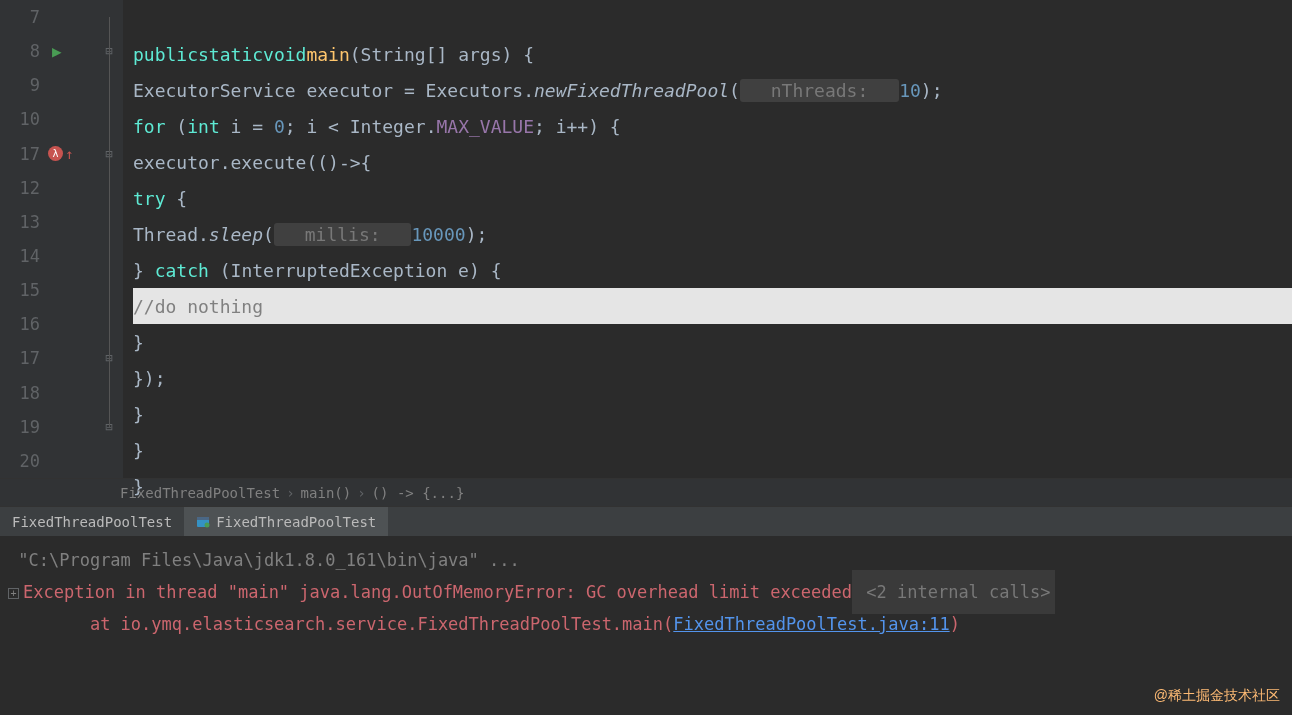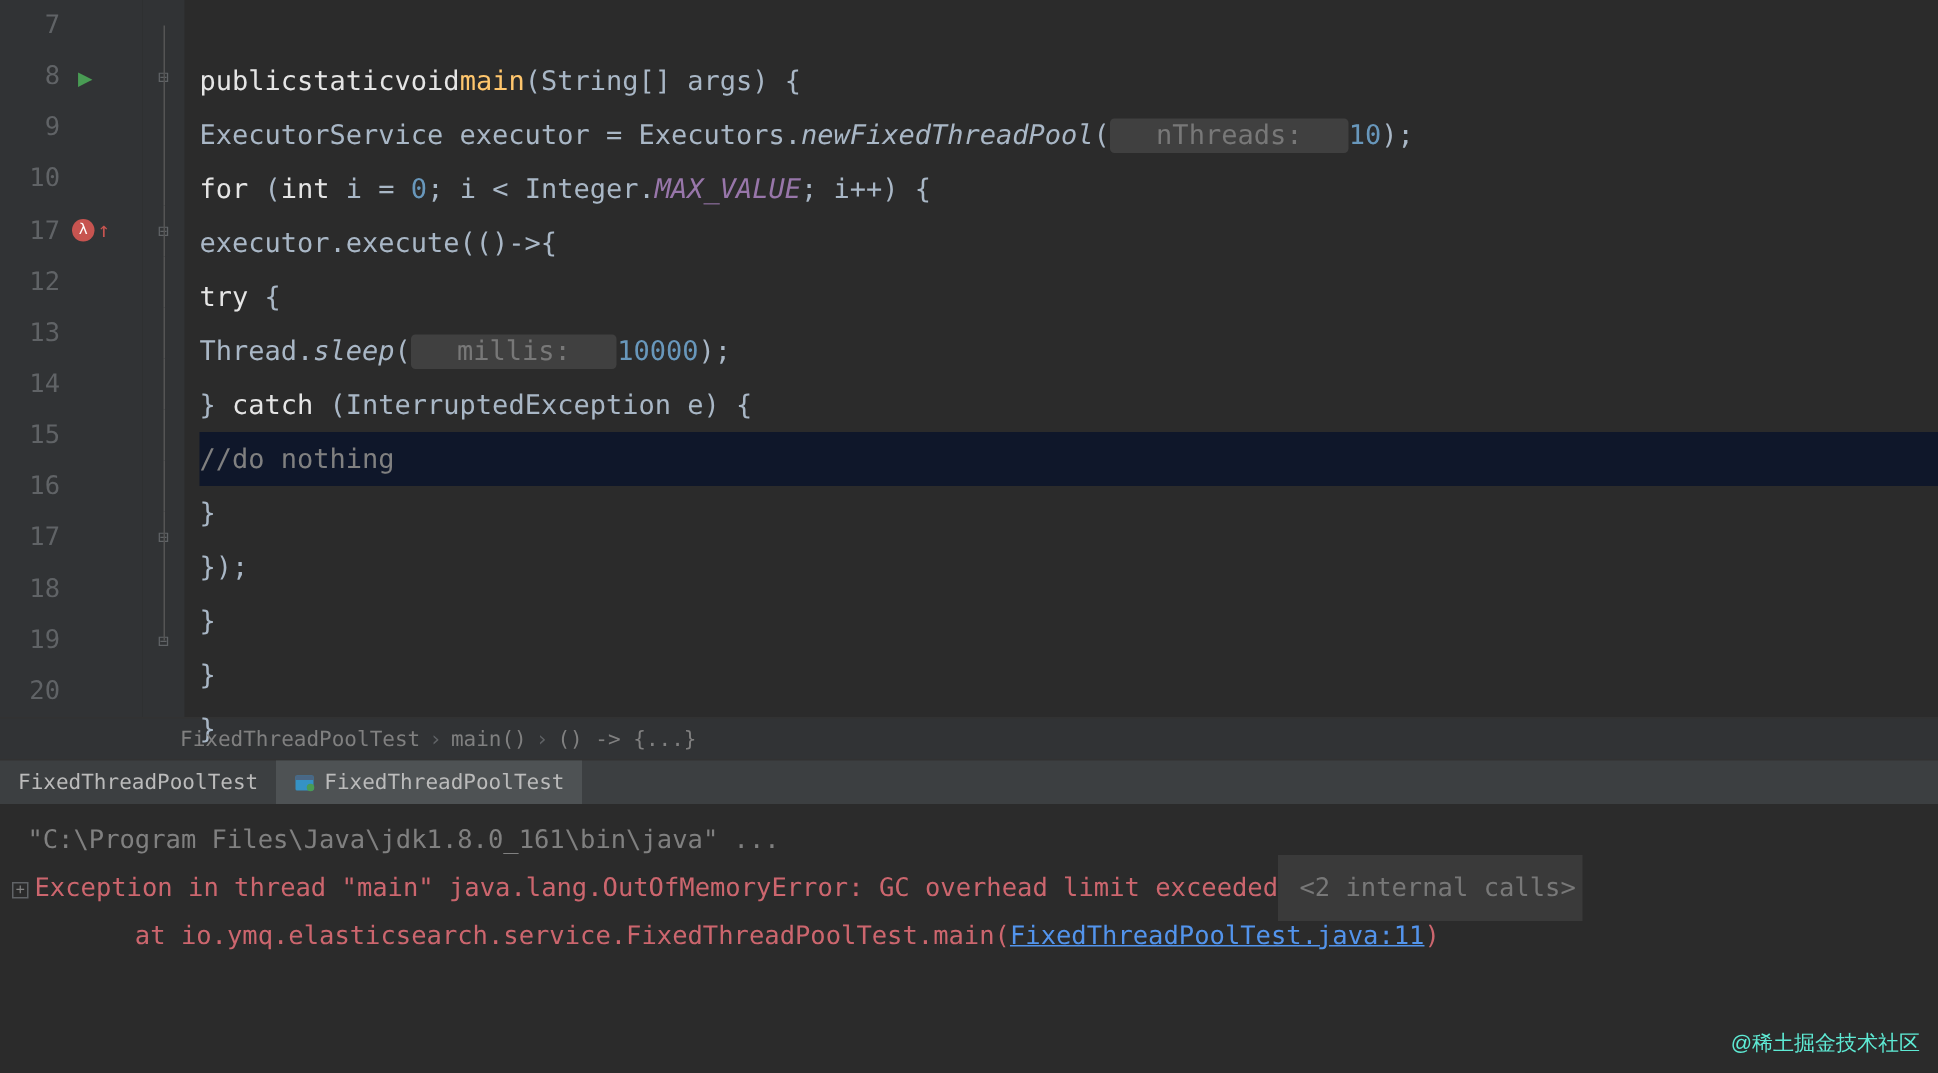--- a/index.html
+++ b/index.html
@@ -91,26 +91,26 @@
   padding-left: 10px;
 }
 .code-line {
   height: 36px;
   display: flex;
   align-items: center;
   white-space: pre;
   font-size: 18px;
 }
 .code-line.highlight {
-  background: #0f172a;
-}
-.kw { color: #e5e5e5; }
+  background: #e5e5e5;
+}
+.kw { color: #5eead4; }
 .method { color: #ffc66d; }
 .num { color: #6897bb; }
-.const { color: #9876aa; font-style: italic; }
+.const { color: #9876aa; }
 .comment { color: #808080; }
 .static-m { font-style: italic; color: #a9b7c6; }
 .param-hint { background: #404040; color: #787878; padding: 1px 20px; border-radius: 3px; font-style: normal; }
 .punct { color: #a9b7c6; }
 .italic { font-style: italic; }
 
 .breadcrumb {
   height: 28px;
   background: #313335;
   border-top: 1px solid #323232;
@@ -170,21 +170,21 @@
   color: #808080;
   margin-right: 4px;
   cursor: pointer;
   vertical-align: 1px;
 }
 
 .watermark {
   position: absolute;
   right: 12px;
   bottom: 10px;
-  color: #5eead4;
+  color: #fdba74;
   font-size: 14px;
   font-family: sans-serif;
 }
 </style>
 </head>
 <body>
 
 <div class="editor-area">
   <div class="gutter">
     <div class="gutter-row">

